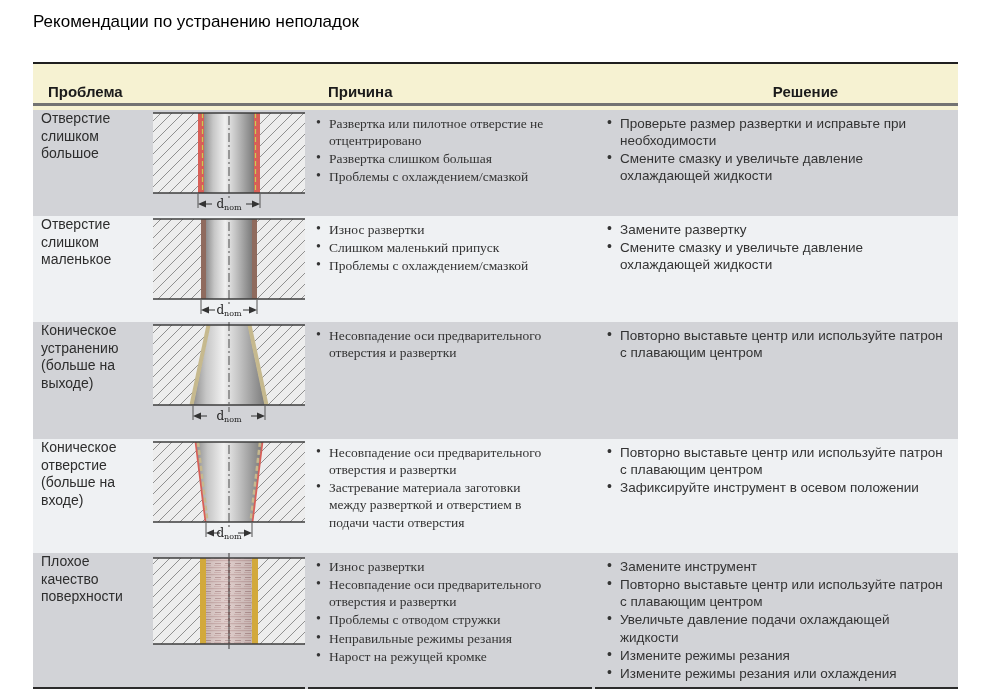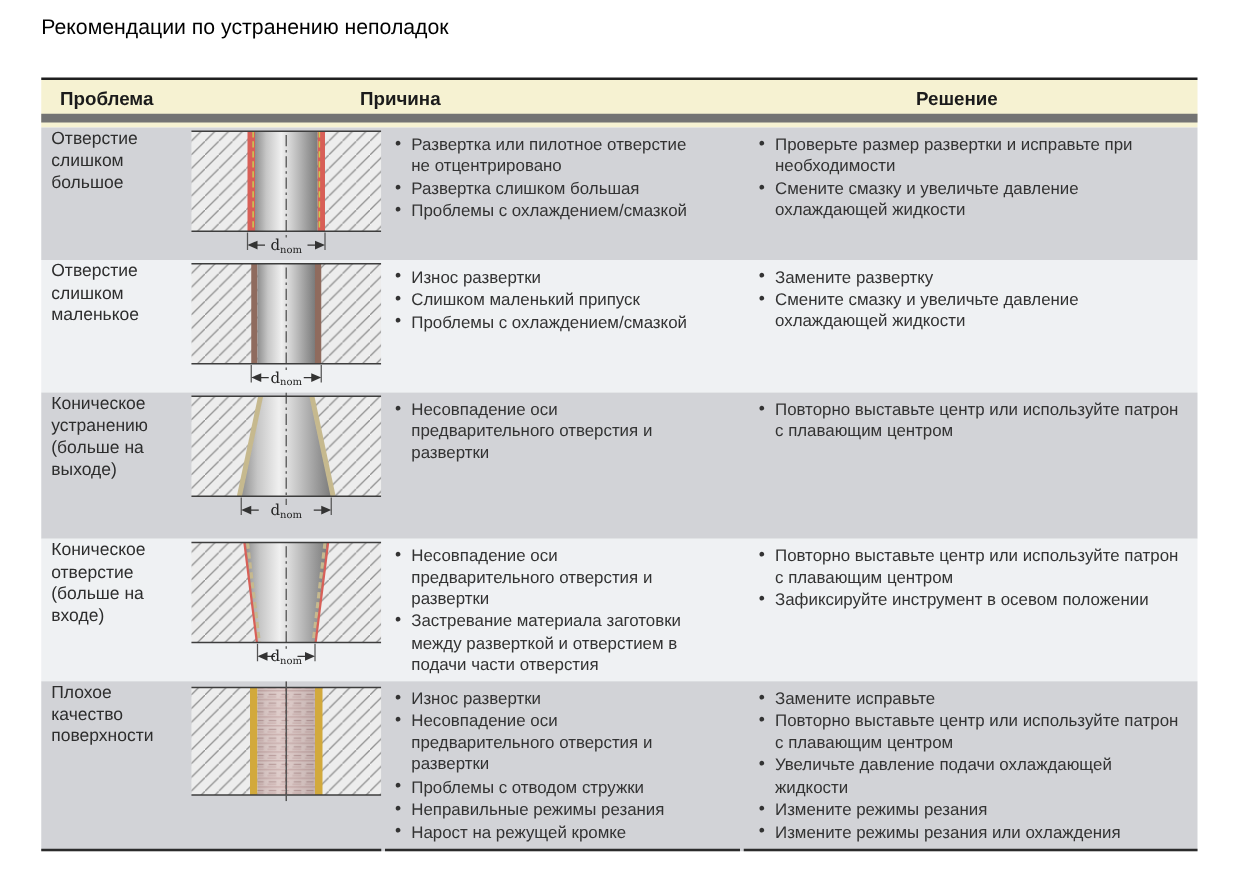--- a/index.html
+++ b/index.html
@@ -1,39 +1,39 @@
 <!DOCTYPE html>
 <html><head>
 <meta charset="utf-8">
 <style>
   html,body{margin:0;padding:0;background:#ffffff;}
   body{width:990px;height:697px;font-family:"Liberation Sans",sans-serif;color:#333;overflow:hidden;}
   .page{padding:8px 0 0 33px;}
   .title{font-size:17px;font-weight:normal;color:#000;margin:4px 0 30px 0;}
   .table{width:925px;border-top:2px solid #1f1f1f;}
   .thead{padding-bottom:4px;}
-  .thead-inner{display:flex;border-bottom:7px solid #737373;padding:7px 0 3px 0;}
+  .thead-inner{display:flex;border-bottom:3px solid #737373;padding:19px 0 3px 0;gap:40px;}
   .th{font-size:15px;font-weight:bold;color:#1b1b1b;}
   .th-problem{flex:0 0 255px;padding-left:15px;box-sizing:border-box;}
   .th-cause{flex:0 0 285px;text-align:left;}
   .th-solution{flex:1;text-align:center;}
   .trow{display:flex;gap:3px;}
   .trow-0,.trow-1{min-height:106px;}
   .trow-2{min-height:117px;}
   .trow-3{min-height:114px;}
   .trow-4{min-height:128px;}
   .trow:last-child .cell{border-bottom:2px solid #2b2b2b;}
   .cell{box-sizing:border-box;}
   .col-problem{flex:0 0 253px;display:flex;align-items:flex-start;gap:12px;}
   .problem-label{width:100px;padding-left:8px;font-size:14px;color:#2d2d2d;line-height:1.25;}
   .illustration{width:152px;flex:0 0 152px;}
   .col-cause{flex:0 0 284px;padding:5px 0 4px 6px;}
   .col-solution{flex:1;padding:5px 0 4px 10px;}
   ul.bullets{list-style:none;margin:0;padding:0;font-size:13.5px;line-height:1.27;color:#333;}
-  .col-cause ul.bullets{max-width:244px;}
+  .col-cause ul.bullets{max-width:244px;font-family:Liberation Serif, serif;}
   .col-solution ul.bullets{max-width:340px;}
   ul.bullets li{position:relative;padding-left:15px;margin:0 0 1px 0;}
   ul.bullets li::before{content:"\2022";position:absolute;left:2px;top:-1px;font-size:14px;color:#333;}
   svg{display:block;}
   .hidden-defs{position:absolute;width:0;height:0;}
 </style>
 </head>
 <body>
 
 <svg class="hidden-defs" aria-hidden="true">
@@ -240,21 +240,21 @@
             <ul class="bullets">
               <li>Износ развертки</li>
               <li>Несовпадение оси предварительного отверстия и развертки</li>
               <li>Проблемы с отводом стружки</li>
               <li>Неправильные режимы резания</li>
               <li>Нарост на режущей кромке</li>
             </ul>
           </div>
     <div class="cell col-solution">
             <ul class="bullets">
-              <li>Замените исправьте</li>
+              <li>Замените инструмент</li>
               <li>Повторно выставьте центр или используйте патрон с плавающим центром</li>
               <li>Увеличьте давление подачи охлаждающей жидкости</li>
               <li>Измените режимы резания</li>
               <li>Измените режимы резания или охлаждения</li>
             </ul>
           </div>
   </div>
 </div>
   </div>
 </div>

